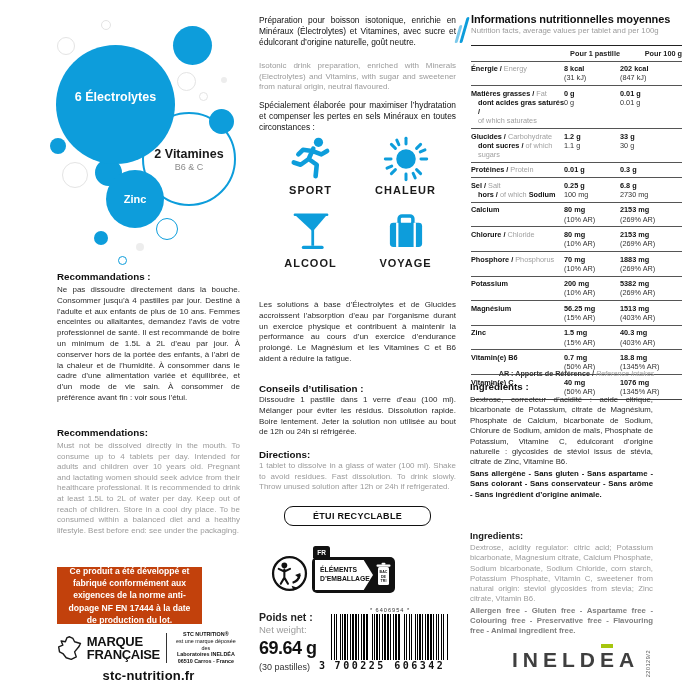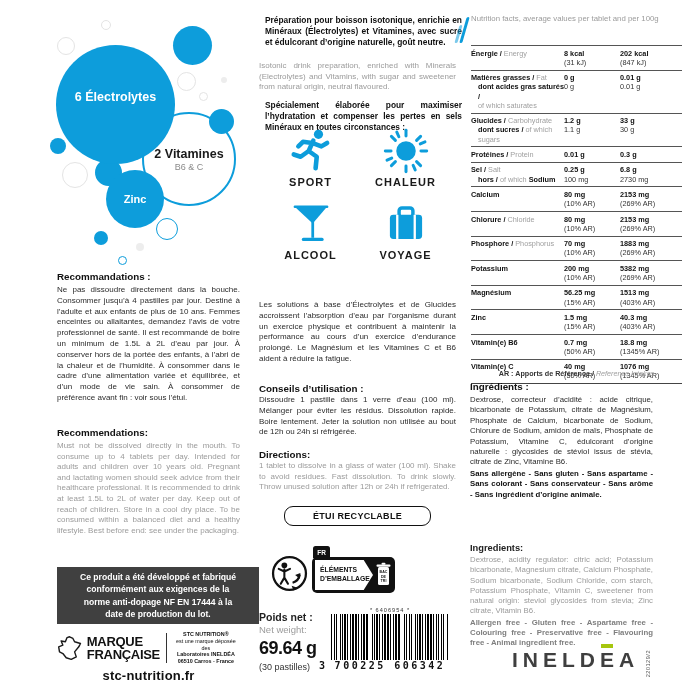--- a/index.html
+++ b/index.html
@@ -18,38 +18,38 @@
   #b-elec .l{font-size:8.6px;line-height:1.3;width:100px;}
   #b-vit{left:142px;top:112px;width:94px;height:94px;border:2px solid #0d9ddb;background:#fff;box-sizing:border-box;z-index:2;}
   #b-vit .t{font-size:12.5px;font-weight:800;color:#1a1a1a;}
   #b-vit .s{font-size:9px;color:#8a8a8a;margin-top:1px;}
   #b-zinc{left:106px;top:170px;width:58px;height:58px;background:#0d9ddb;color:#fff;z-index:4;}
   #b-zinc .t{font-size:11px;font-weight:800;}
   
   .jtext{font-size:8px;line-height:10.8px;text-align:justify;color:#2b2b2b;}
   .jtext-gray{font-size:8px;line-height:10.6px;text-align:justify;color:#9b9b9b;}
   .sec-title{font-size:9.8px;font-weight:800;color:#111;}
-  .bold-fr{font-size:8.4px;line-height:10.8px;font-weight:700;text-align:justify;color:#111;margin-left:6px;}
+  .bold-fr{font-size:8.4px;line-height:10.8px;font-weight:400;text-align:justify;color:#111;}
   
   #reco-fr{left:57px;top:271px;width:183px;}
   #reco-en{left:57px;top:427px;width:183px;}
-  #blue-box{left:57px;top:567px;width:202px;height:57px;background:#404040;color:#fff;
+  #blue-box{left:57px;top:567px;width:145px;height:57px;background:#c2410c;color:#fff;
             display:flex;align-items:center;justify-content:center;text-align:center;
-            font-size:8.6px;font-weight:800;line-height:1.42;padding:0 22px;box-sizing:border-box;}
+            font-size:8.6px;font-weight:800;line-height:1.42;padding:0 6px;box-sizing:border-box;}
   #brand-row{left:57px;top:630px;width:183px;height:36px;display:flex;align-items:center;}
   #brand-row .marque{font-size:13px;font-weight:800;line-height:1.02;letter-spacing:-0.3px;margin-left:3px;}
   #brand-row .vline{width:1px;height:30px;background:#333;margin:0 5px 0 6px;}
   #brand-row .stc{font-size:5.4px;line-height:1.25;text-align:center;width:84px;color:#111;}
   #brand-row .stc .b{font-weight:800;}
   #site{left:57px;top:668px;width:183px;text-align:center;font-size:13px;font-weight:800;letter-spacing:0.2px;}
   
   #intro-fr{left:259px;top:15px;width:197px;}
   #intro-en{left:259px;top:61px;width:197px;}
   #claim{left:259px;top:100px;width:197px;}
-  #pictos{left:263px;top:128px;width:190px;display:grid;grid-template-columns:1fr 1fr;row-gap:13px;}
+  #pictos{left:263px;top:136px;width:190px;display:grid;grid-template-columns:1fr 1fr;row-gap:13px;}
   .picto{display:flex;flex-direction:column;align-items:center;}
   .picto svg{width:46px;height:46px;}
   .picto .pl{font-size:11px;font-weight:800;letter-spacing:1px;color:#1a1a1a;margin-top:2px;}
   #benefit{left:259px;top:300px;width:197px;}
   #conseils-t{left:259px;top:383px;}
   #conseils-b{left:259px;top:395px;width:197px;}
   #directions-t{left:259px;top:449px;font-size:9.8px;font-weight:800;}
   #directions-b{left:259px;top:461px;width:197px;}
   #etui{left:259px;top:505px;width:197px;text-align:center;}
   #etui .box{display:inline-block;border:1.6px solid #111;border-radius:9px;padding:4px 28px;font-size:9px;font-weight:800;letter-spacing:0.3px;}
@@ -96,21 +96,21 @@
   .seg-b{color:#111;font-weight:800;}
   .nval{width:56px;text-align:left;font-size:7.3px;line-height:9.2px;color:#111;font-weight:700;}
   .nval:last-child{width:62px;}
   .nval div:nth-child(2){font-weight:400;color:#333;}
   #ar-note{left:471px;top:369px;width:211px;text-align:center;font-size:7.2px;}
   #ar-note .fr{color:#333;font-weight:600;}
   #ar-note .en{color:#a0a0a0;font-style:italic;}
   #ing-fr{left:470px;top:381px;width:183px;}
   #ing-fr .body{font-size:7.8px;line-height:10.4px;text-align:justify;color:#2b2b2b;margin-top:3px;}
   #ing-fr .claims{font-size:7.8px;line-height:10.6px;font-weight:800;color:#111;margin-top:1px;text-align:justify;}
-  #ing-en{left:470px;top:531px;width:183px;margin-top:12px;}
+  #ing-en{left:470px;top:531px;width:183px;}
   #ing-en .t{font-size:9.3px;font-weight:800;color:#222;}
   #ing-en .body{font-size:7.8px;line-height:10.3px;text-align:justify;color:#9b9b9b;margin-top:2px;}
   #ing-en .claims{font-size:7.8px;line-height:10.3px;font-weight:800;color:#7e7e7e;margin-top:1px;text-align:justify;}
   #logo{left:512px;top:648px;font-size:21px;font-weight:700;letter-spacing:5px;color:#3f3f3f;}
   #logo .eacc{position:relative;}
   #logo .eacc::before{content:"";position:absolute;left:1px;top:-4.5px;width:12px;height:4px;background:#a6c60e;}
   #batch{left:645px;top:650px;writing-mode:vertical-rl;transform:rotate(180deg);font-size:5.6px;color:#555;letter-spacing:0.5px;}
 </style>
 </head>
 <body>
@@ -277,24 +277,30 @@
     <span class="pre">3</span>
     <span>700225 606342</span>
   </div>
 </div>
 
 <div id="stripes" class="abs">
     <i class="a"></i>
     <i class="b"></i>
   </div>
 <div id="nut-head" class="abs">
+  <div class="t">Informations nutritionnelles moyennes</div>
   <div class="s">Nutrition facts, average values per tablet and per 100g</div>
 </div>
 
 <div id="ntable" class="abs">
+  <div class="nhead">
+    <div class="sp"></div>
+    <div class="h1">Pour 1 pastille</div>
+    <div class="h2">Pour 100 g</div>
+  </div>
   <div>
       <div class="nrow">
         <div class="nname">
           <div><span class="seg-f">Énergie / </span><span class="seg-e">Energy</span></div>
         </div>
         <div class="nval">
           <div>8 kcal</div>
           <div>(31 kJ)</div>
         </div>
         <div class="nval">

